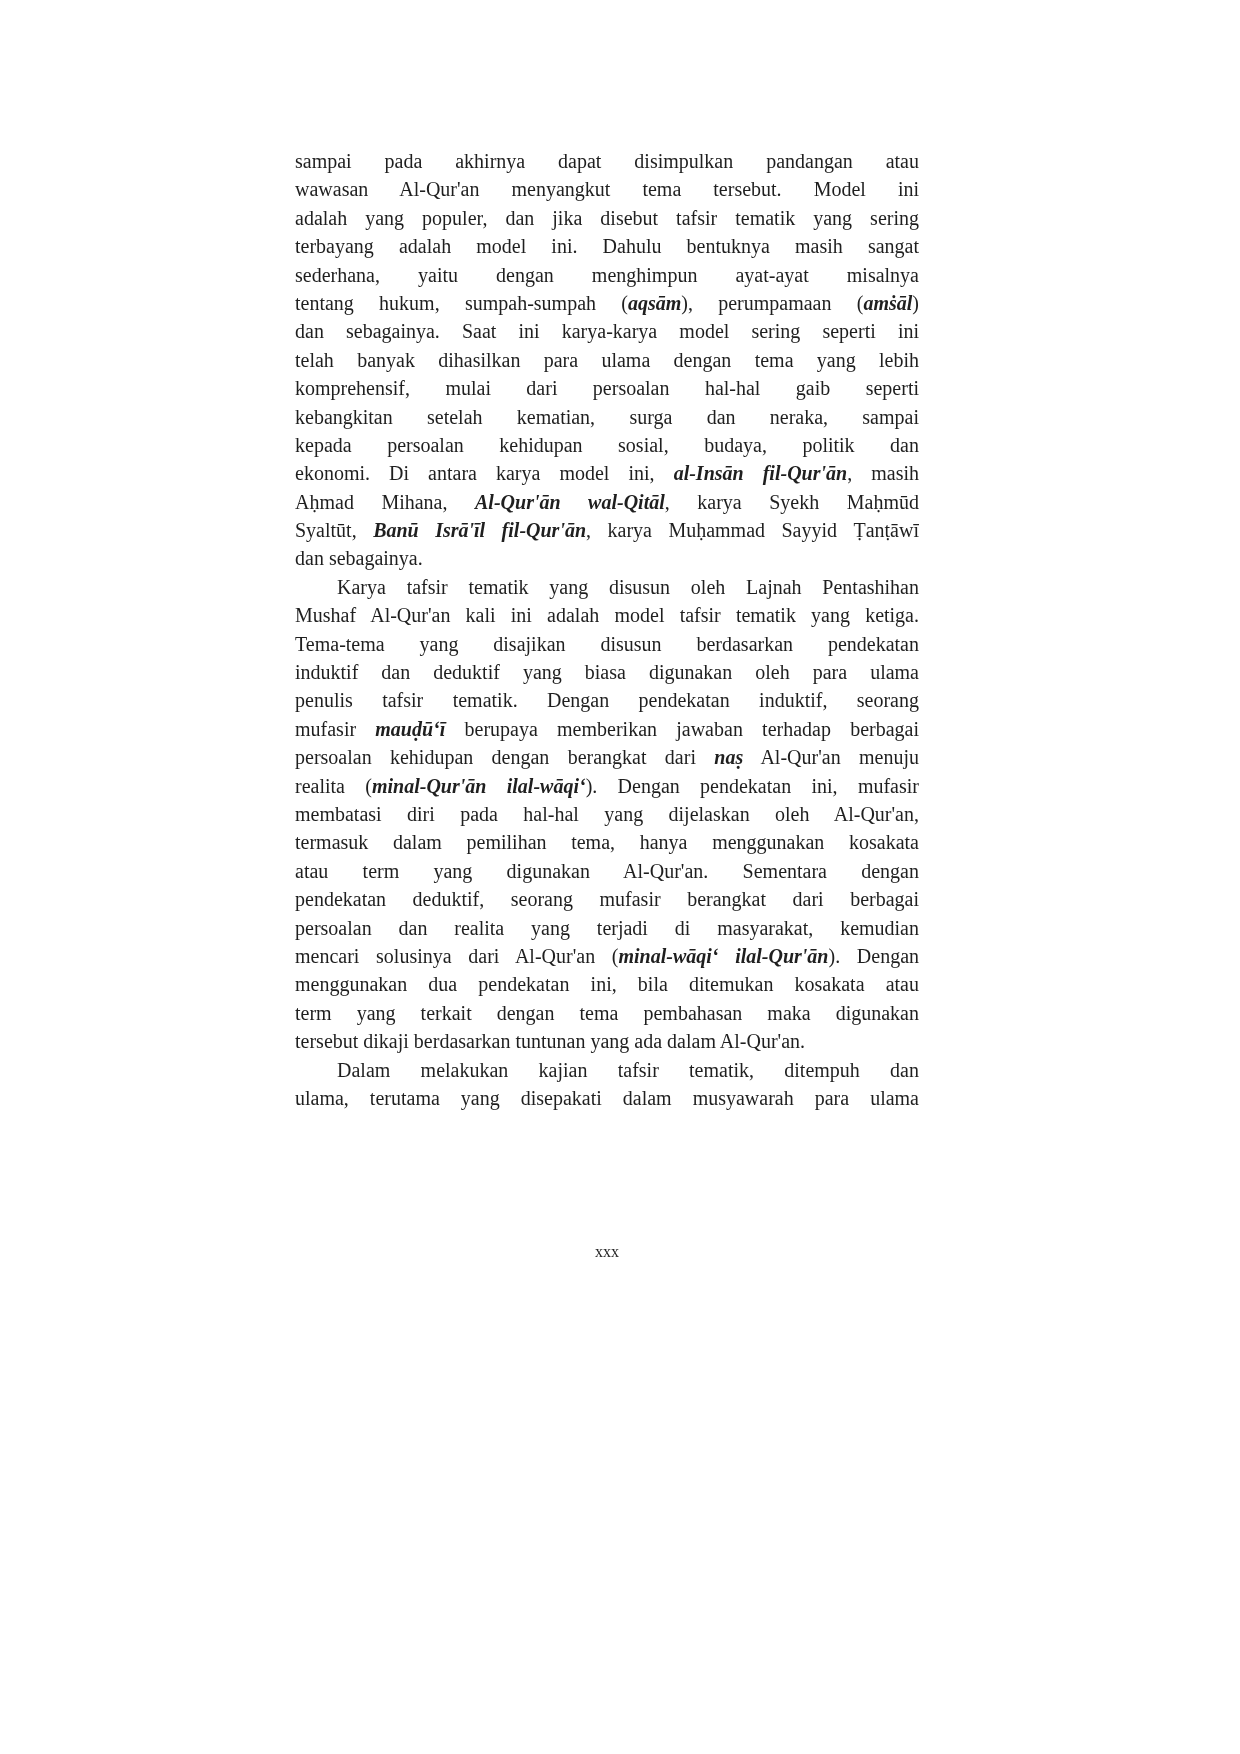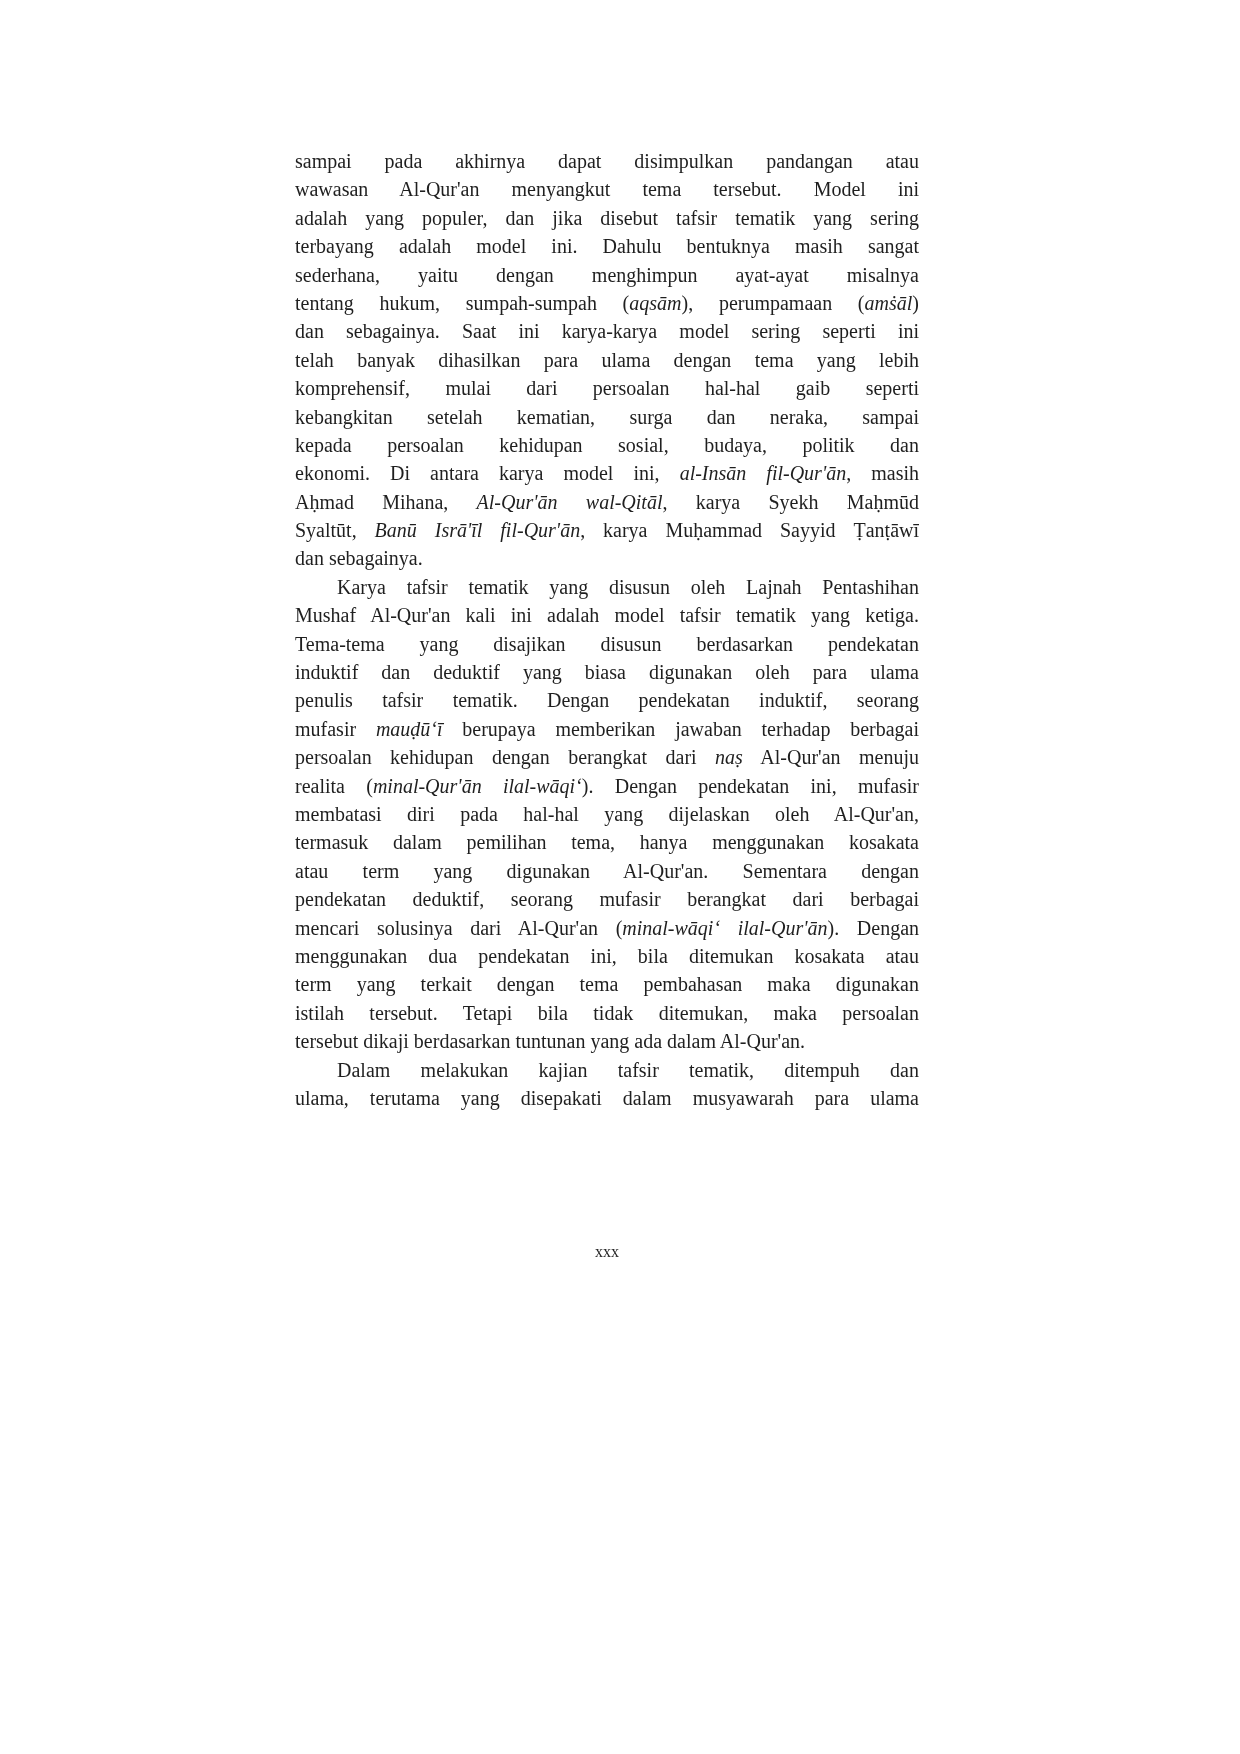--- a/index.html
+++ b/index.html
@@ -30,21 +30,21 @@
     height: 28.4px;
     overflow: hidden;
     color: var(--ink, #1f1f1f);
     text-align: justify;
     text-align-last: left;
     white-space: normal;
   }
   .line.justify { text-align-last: justify; }
   .line.first-indent { text-indent: 42px; }
 
-  .line em { font-style: italic; }
+  .line em { font-style: italic; font-weight: bold; }
 
   .page-number {
     position: absolute;
     left: 295px;
     top: 1238px;
     width: 624px;
     text-align: center;
     font-size: 16px;
     line-height: 28px;
     color: var(--ink, #1f1f1f);
@@ -78,24 +78,24 @@
         <div class="line justify"><span>Tema-tema yang disajikan disusun berdasarkan pendekatan</span></div>
         <div class="line justify"><span>induktif dan deduktif yang biasa digunakan oleh para ulama</span></div>
         <div class="line justify"><span>penulis tafsir tematik. Dengan pendekatan induktif, seorang</span></div>
         <div class="line justify"><span>mufasir </span><em>mauḍū‘ī</em><span> berupaya memberikan jawaban terhadap berbagai</span></div>
         <div class="line justify"><span>persoalan kehidupan dengan berangkat dari </span><em>naṣ</em><span> Al-Qur'an menuju</span></div>
         <div class="line justify"><span>realita (</span><em>minal-Qur'ān ilal-wāqi‘</em><span>). Dengan pendekatan ini, mufasir</span></div>
         <div class="line justify"><span>membatasi diri pada hal-hal yang dijelaskan oleh Al-Qur'an,</span></div>
         <div class="line justify"><span>termasuk dalam pemilihan tema, hanya menggunakan kosakata</span></div>
         <div class="line justify"><span>atau term yang digunakan Al-Qur'an. Sementara dengan</span></div>
         <div class="line justify"><span>pendekatan deduktif, seorang mufasir berangkat dari berbagai</span></div>
+        <div class="line justify"><span>persoalan dan realita yang terjadi di masyarakat, kemudian</span></div>
         <div class="line justify"><span>mencari solusinya dari Al-Qur'an (</span><em>minal-wāqi‘ ilal-Qur'ān</em><span>). Dengan</span></div>
         <div class="line justify"><span>menggunakan dua pendekatan ini, bila ditemukan kosakata atau</span></div>
         <div class="line justify"><span>term yang terkait dengan tema pembahasan maka digunakan</span></div>
-        <div class="line justify"><span>istilah tersebut. Tetapi bila tidak ditemukan, maka persoalan</span></div>
         <div class="line"><span>tersebut dikaji berdasarkan tuntunan yang ada dalam Al-Qur'an.</span></div>
       </div>
       <div class="para">
         <div class="line justify first-indent"><span>Dalam melakukan kajian tafsir tematik, ditempuh dan</span></div>
         <div class="line justify"><span>ulama, terutama yang disepakati dalam musyawarah para ulama</span></div>
       </div>
     </div>
   <div class="page-number">xxx</div>
 </div>
 

